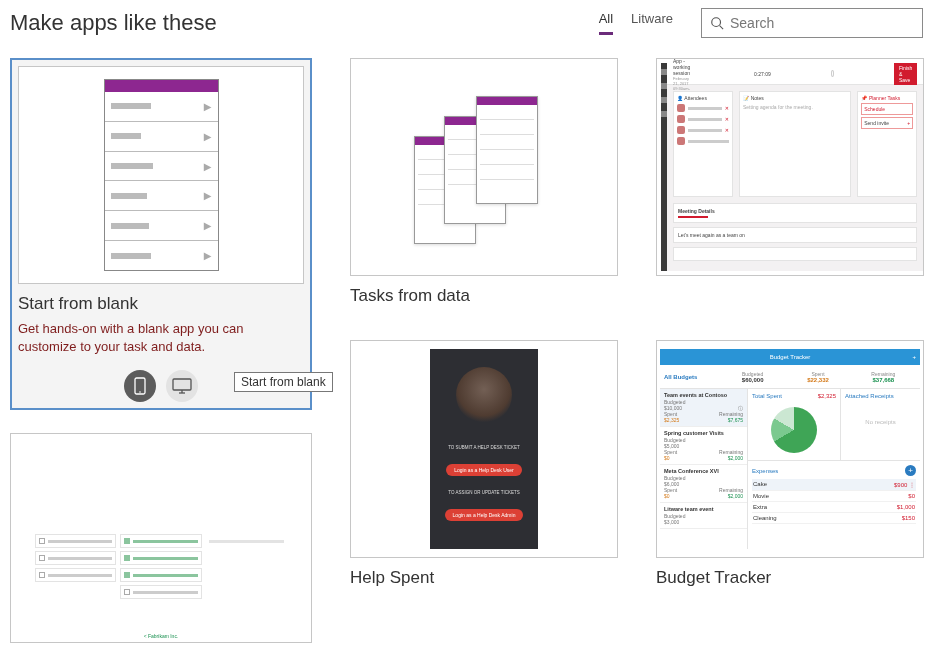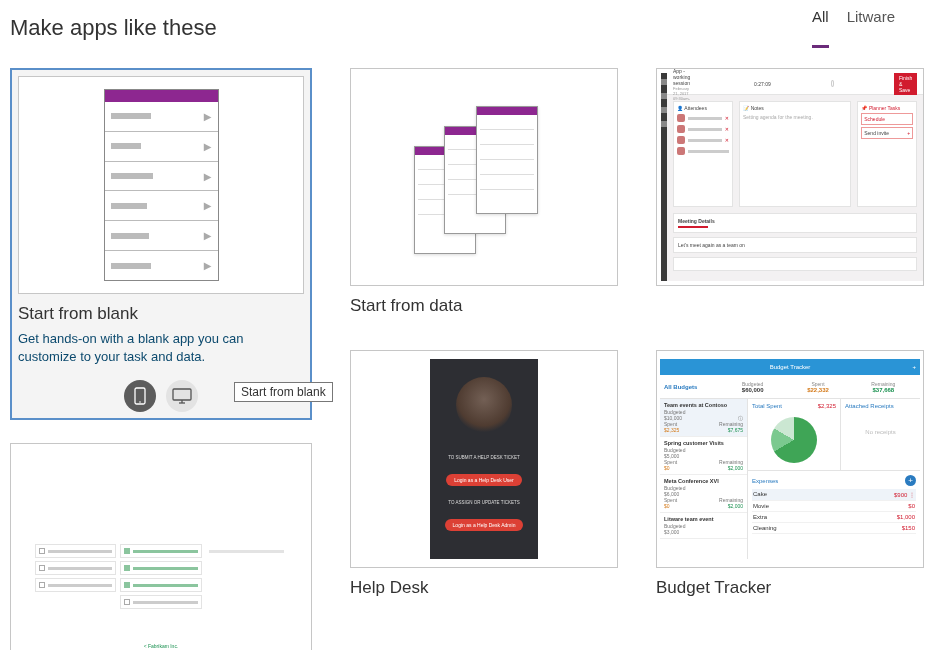--- a/index.html
+++ b/index.html
@@ -21,23 +21,23 @@
       font-weight: 400;
       color: #333;
       flex: 1;
     }
     .tabs {
       display: flex;
       gap: 18px;
       margin-right: 28px;
     }
     .tab {
-      font-size: 15px;
+      font-size: 13px;
       color: #555;
-      padding-bottom: 20px;
+      padding-bottom: 6px;
       cursor: pointer;
     }
     .tab.active {
       color: #333;
       font-weight: 500;
       border-bottom: 3px solid #6b2b7a;
     }
     .search-box {
       display: flex;
       align-items: center;
@@ -89,21 +89,21 @@
       padding: 6px;
     }
     .card.selected .preview {
       height: 218px;
       border: 1px solid #c6c6c6;
       background: #fff;
     }
     .card.selected .card-title { margin-top: 10px; }
     .card-desc {
       font-size: 13px;
-      color: #0c4a6e;
+      color: #7f1d1d;
       line-height: 1.4;
       margin-top: 6px;
     }
     .form-row {
       display: flex;
       align-items: center;
       justify-content: center;
       gap: 10px;
       margin-top: 14px;
       position: relative;
@@ -366,20 +366,27 @@
     .budget .erow.sel { background: #eef3f9; }
   </style>
 </head>
 <body>
 
 <div class="top-bar">
   <div class="page-title">Make apps like these</div>
   <div class="tabs">
     <div class="tab active">All</div>
     <div class="tab">Litware</div>
+  </div>
+  <div class="search-box">
+    <svg width="14" height="14" viewBox="0 0 16 16">
+        <circle cx="7" cy="7" r="5" fill="none" stroke="#555" stroke-width="1.3"></circle>
+        <line x1="11" y1="11" x2="15" y2="15" stroke="#555" stroke-width="1.3"></line>
+      </svg>
+    <input type="text" placeholder="Search" style="">
   </div>
 </div>
 
 <div class="grid">
 
   <div class="card selected" style="grid-row: span 2;">
     <div class="outer">
       <div class="preview">
         <div class="mock-phone">
           <div class="bar"></div>
@@ -452,21 +459,21 @@
         <div class="phone p3">
             <div class="pbar"></div>
             <div class="prow"></div>
             <div class="prow"></div>
             <div class="prow"></div>
             <div class="prow"></div>
             <div class="prow"></div>
           </div>
       </div>
     </div>
-    <div class="card-title">Start from data</div>
+    <div class="card-title">Tasks from data</div>
   </div>
 
   <div class="card">
     <div class="preview">
       <div class="meeting">
         <div class="side">
             <div class="dot"></div>
             <div class="dot"></div>
             <div class="dot"></div>
             <div class="dot"></div>
@@ -531,21 +538,21 @@
     <div class="preview">
       <div class="help">
         <div class="face"></div>
         <div style="height:54px"></div>
         <div class="lbl">TO SUBMIT A HELP DESK TICKET</div>
         <div class="hb">Login as a Help Desk User</div>
         <div class="lbl">TO ASSIGN OR UPDATE TICKETS</div>
         <div class="hb">Login as a Help Desk Admin</div>
       </div>
     </div>
-    <div class="card-title">Help Desk</div>
+    <div class="card-title">Help Spent</div>
   </div>
 
   <div class="card">
     <div class="preview">
       <div class="budget">
         <div class="bhdr">
             <span>Budget Tracker</span>
             <span class="plus">+</span>
           </div>
         <div class="sumrow">

